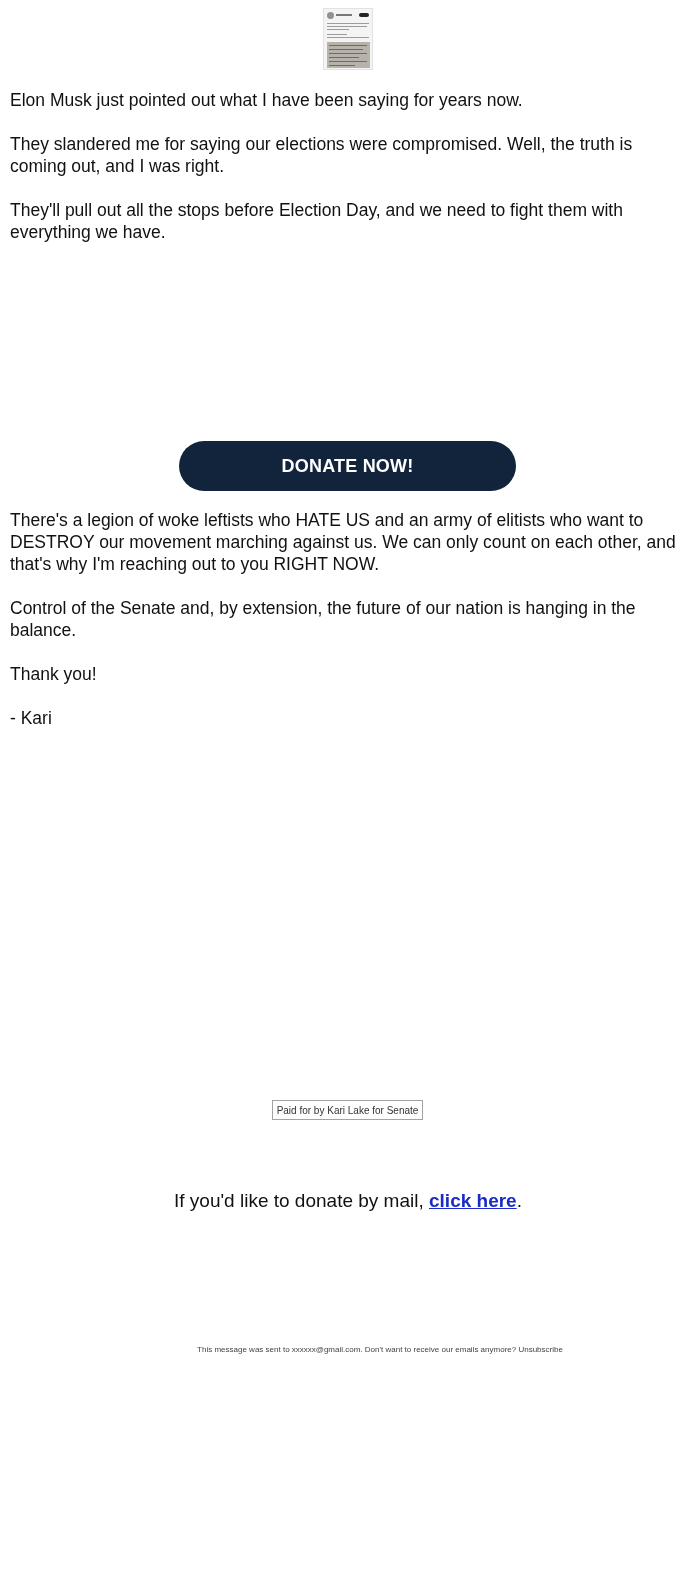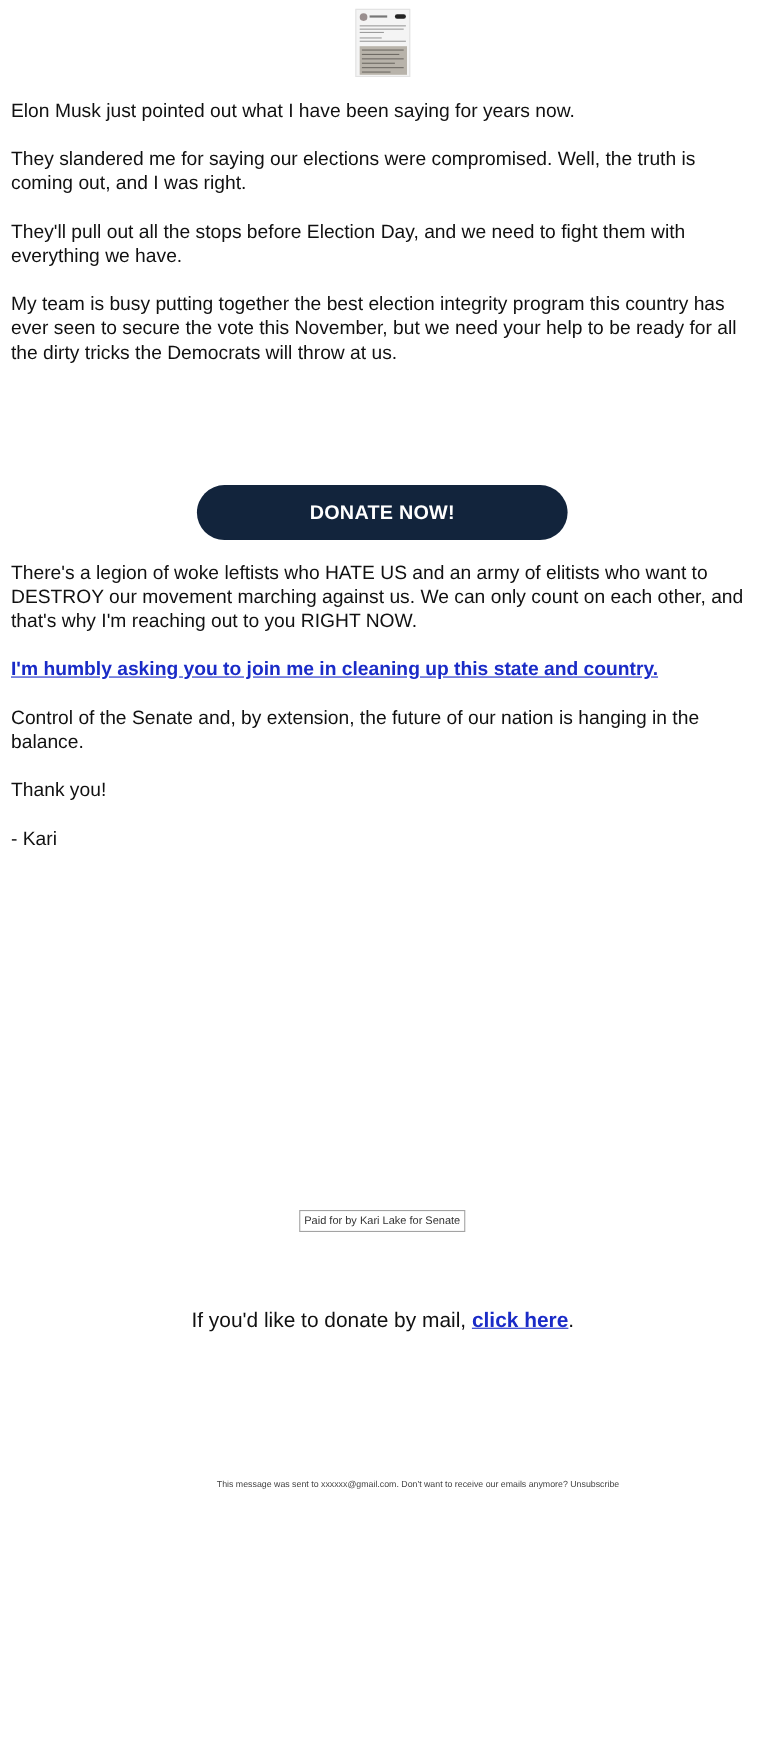--- a/index.html
+++ b/index.html
@@ -47,30 +47,28 @@
     <div class="ql" style="top:15px;width:30px"></div>
     <div class="ql" style="top:19px;width:38px"></div>
     <div class="ql" style="top:23px;width:26px"></div>
   </div>
 </div>
 
 <div class="body">
   <p>Elon Musk just pointed out what I have been saying for years now.</p>
   <p>They slandered me for saying our elections were compromised. Well, the truth is coming out, and I was right.</p>
   <p>They'll pull out all the stops before Election Day, and we need to fight them with everything we have.</p>
-  <p>My team is busy putting together the best election integrity program this country has ever seen to secure the vote this November, but we need your help to be ready for all the dirty tricks the Democrats will throw at us.</p>
 </div>
 
 <div class="donate-wrap">
   <a class="donate-btn">DONATE NOW!</a>
 </div>
 
 <div class="body2">
   <p>There's a legion of woke leftists who HATE US and an army of elitists who want to DESTROY our movement marching against us. We can only count on each other, and that's why I'm reaching out to you RIGHT NOW.</p>
-  <p><a class="lnk">I'm humbly asking you to join me in cleaning up this state and country.</a></p>
   <p>Control of the Senate and, by extension, the future of our nation is hanging in the balance.</p>
   <p>Thank you!</p>
   <p>- Kari</p>
 </div>
 
 <div class="paid">Paid for by Kari Lake for Senate</div>
 
 <div class="mail"><span>If you'd like to donate by mail, </span><a class="lnk">click here</a><span>.</span></div>
 
 <div class="footer"><span>This message was sent to xxxxxx@gmail.com. Don't want to receive our emails anymore? </span><a>Unsubscribe</a></div>

